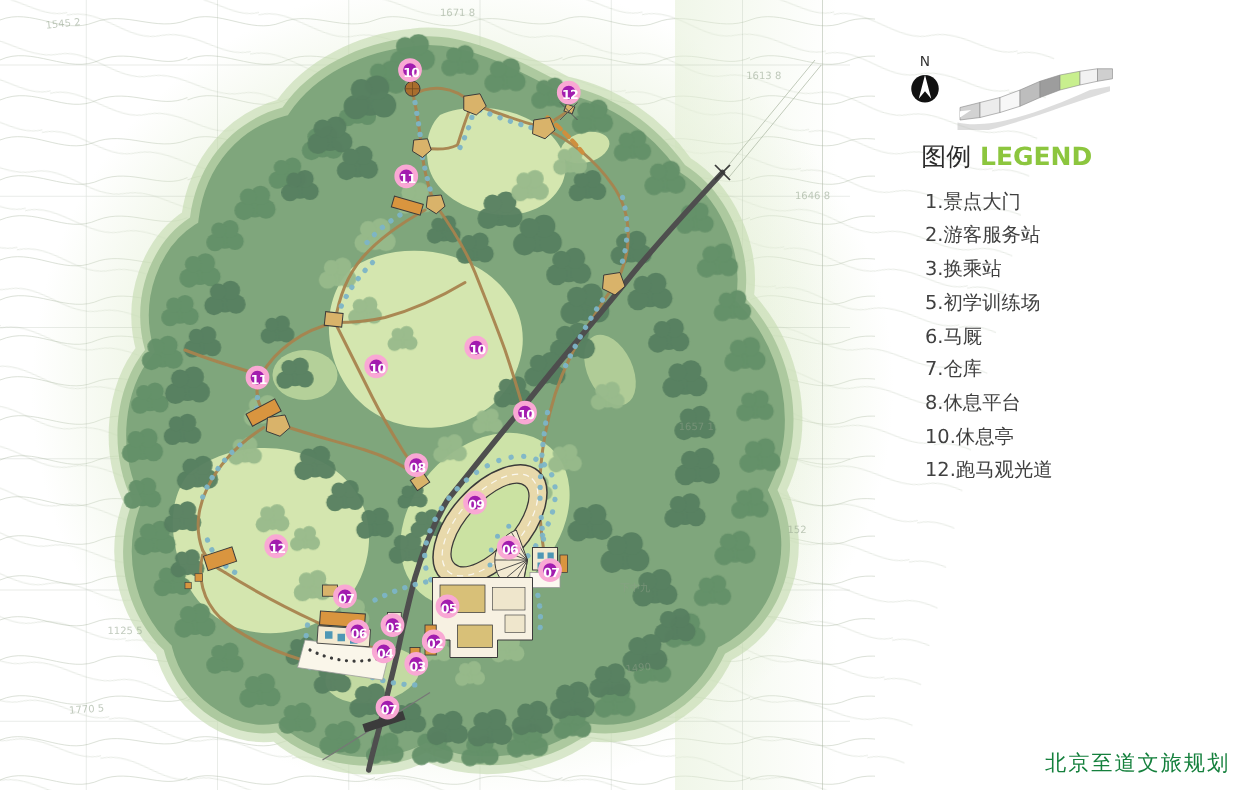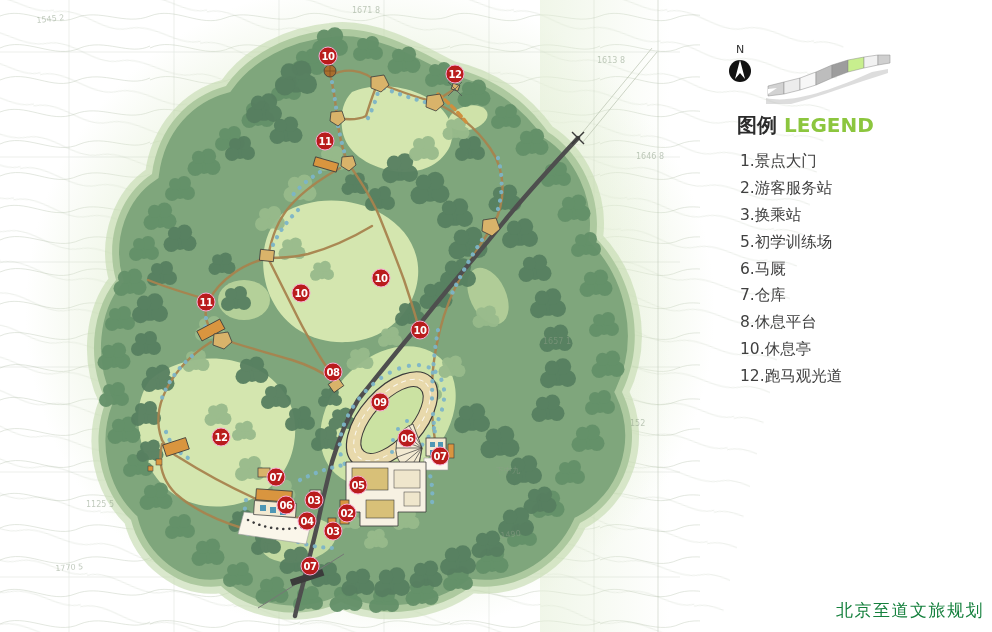--- a/index.html
+++ b/index.html
@@ -1,32 +1,32 @@
 <!DOCTYPE html>
 <html><head>
 <meta charset="utf-8">
 <style>
   html,body{margin:0;padding:0;background:#fff;}
   #stage{position:relative;width:992px;height:632px;background:#ffffff;overflow:hidden;
          font-family:"DejaVu Sans","Liberation Sans",sans-serif;}
   #map-svg{position:absolute;left:0;top:0;}
   
   .marker{position:absolute;width:19px;height:19px;border-radius:50%;
-          background:#b91c1c;border:1px solid #f9a8d4;box-sizing:border-box;
+          background:#a21caf;border:4px solid #f9a8d4;box-sizing:border-box;
           color:#fff;font-size:10px;font-weight:bold;line-height:17px;text-align:center;
           transform:translate(-50%,-50%);letter-spacing:-0.5px;}
   
   .elev{position:absolute;font-size:8px;color:#8fa089;opacity:.55;white-space:nowrap;
         transform-origin:left top;}
   
   #legend{position:absolute;left:724px;top:36px;width:250px;}
   #compass{position:absolute;left:0px;top:6px;}
   #locator{position:absolute;left:40px;top:10px;}
   #legend-title{position:absolute;left:13px;top:76px;white-space:nowrap;}
-  #legend-title .zh{font-size:20px;font-weight:bold;color:#2b2b2b;}
+  #legend-title .zh{font-size:20px;font-weight:normal;color:#2b2b2b;}
   #legend-title .en{font-size:20px;font-weight:bold;color:#8cc63e;margin-left:7px;}
   #legend-list{position:absolute;left:16px;top:112px;margin:0;padding:0;list-style:none;}
   #legend-list li{height:26.9px;display:flex;align-items:center;
                   font-size:15.5px;color:#404040;white-space:nowrap;}
   #watermark{position:absolute;right:8px;bottom:10px;font-size:17px;color:#15803d;
              letter-spacing:1.5px;white-space:nowrap;}
 </style>
 </head>
 <body>
 

